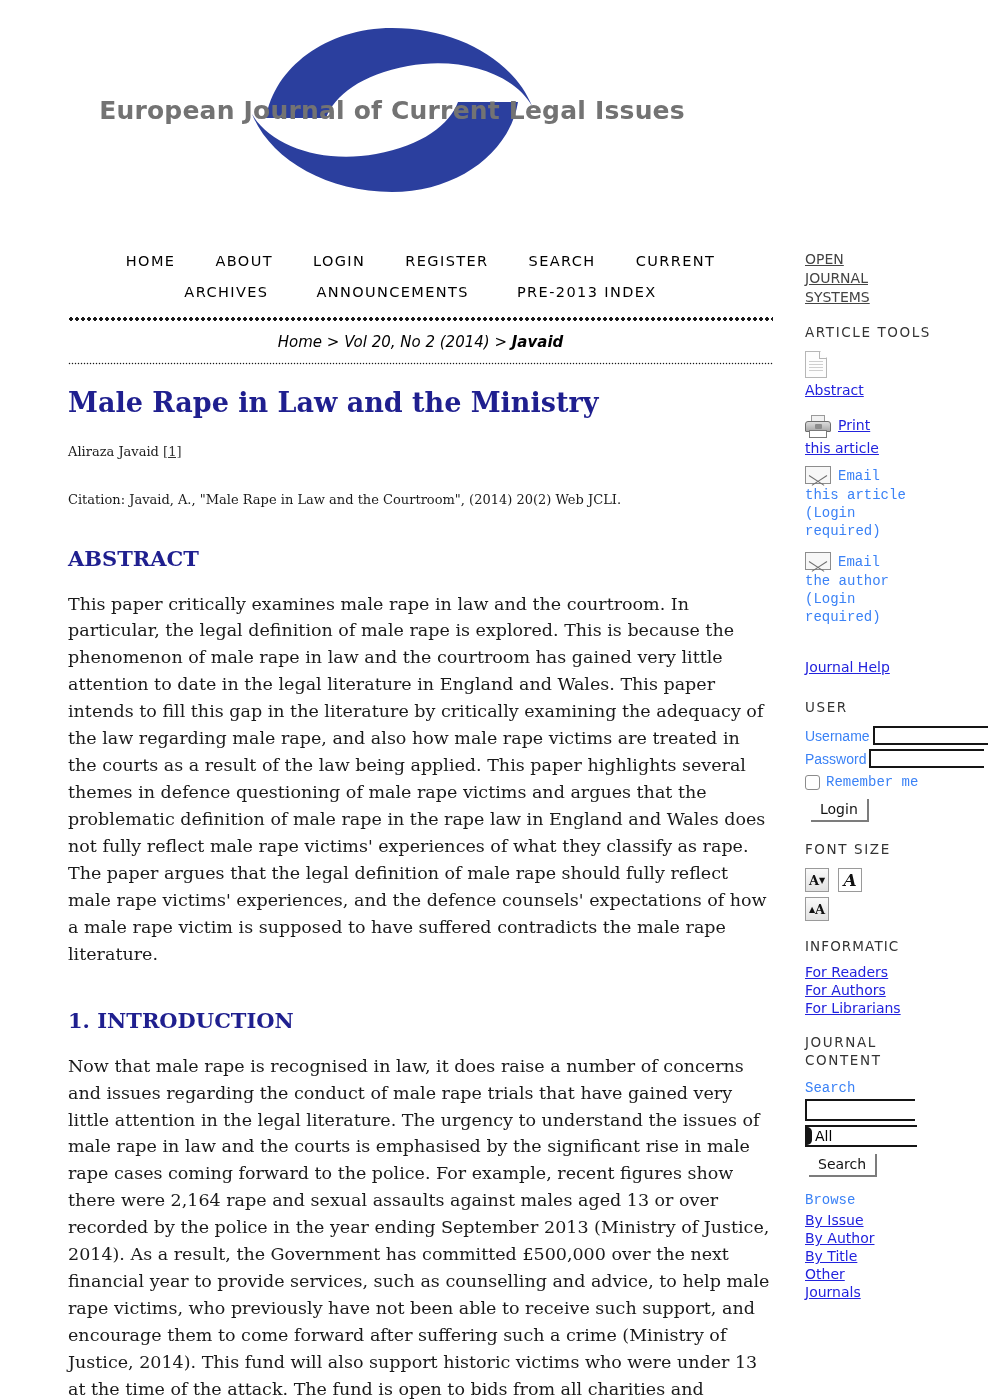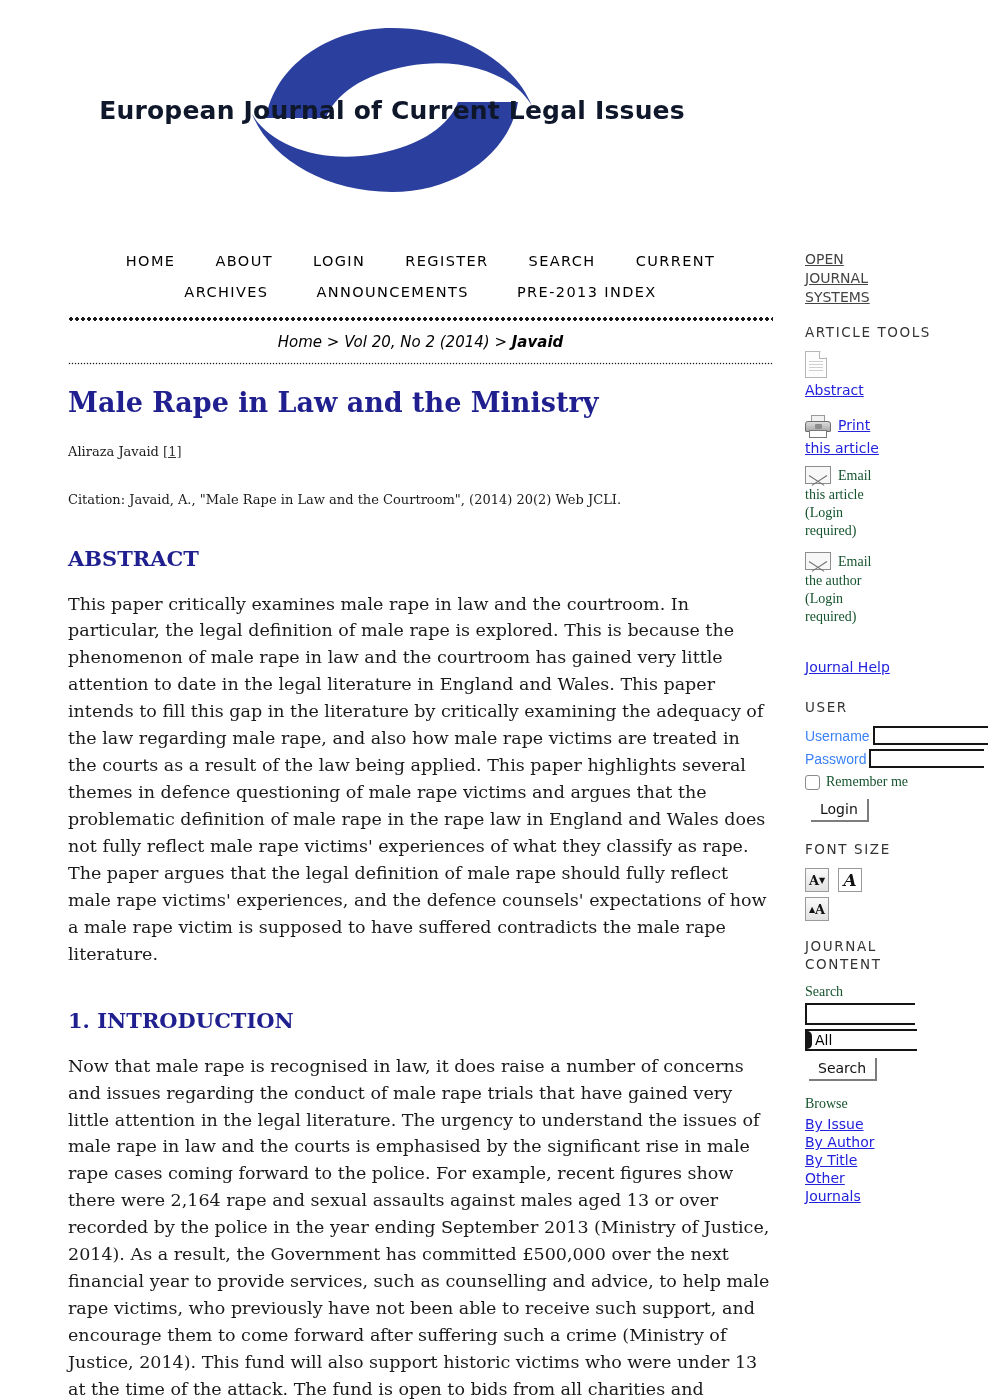--- a/index.html
+++ b/index.html
@@ -45,21 +45,21 @@
   #logo-title {
     position: absolute;
     left: -145px;
     top: 74px;
     width: 630px;
     text-align: center;
     font-family: "DejaVu Sans", sans-serif;
     font-weight: bold;
     font-size: 25px;
     letter-spacing: 0.2px;
-    color: #0f172a;
+    color: #737373;
     white-space: nowrap;
   }
 
   
   #content-col {
     position: absolute;
     left: 68px;
     top: 240px;
     width: 705px;
   }
@@ -174,23 +174,23 @@
     font-family: "DejaVu Sans", sans-serif;
     font-size: 14px;
     color: #2222dd;
     text-decoration: underline;
     line-height: 18px;
     display: block;
     cursor: pointer;
     width: 130px;
   }
   .sb-text {
-    font-family: Liberation Serif, serif;
+    font-family: Liberation Mono, monospace;
     font-size: 14px;
-    color: #14532d;
+    color: #3b82f6;
     line-height: 18px;
     width: 130px;
   }
   #ojs-link {
     color: #444;
     text-decoration: underline;
     font-size: 14px;
     line-height: 19px;
     display: block;
     width: 90px;
@@ -515,20 +515,26 @@
         </div>
       </div>
       <div class="fs-row fs-row2">
         <div class="fs-btn">
           <span style="font-size:8px;">▲</span>
             <span>A</span>
         </div>
       </div>
     </div>
 
+    <div class="sb-block" style="margin-top:2px;">
+      <div class="sb-head" style="letter-spacing:1.1px;margin-bottom:8px;">INFORMATIC</div>
+      <a class="sb-link">For Readers</a>
+      <a class="sb-link">For Authors</a>
+      <a class="sb-link">For Librarians</a>
+    </div>
 
     <div class="sb-block" style="">
       <div class="sb-head">JOURNAL CONTENT</div>
       <div class="sb-text">Search</div>
       <input class="search-input" type="text" value="" style="">
       <div class="select-box">
         <span>All</span>
       </div>
       <button class="btn" style="margin-top:7px;margin-left:4px;">Search</button>
 

